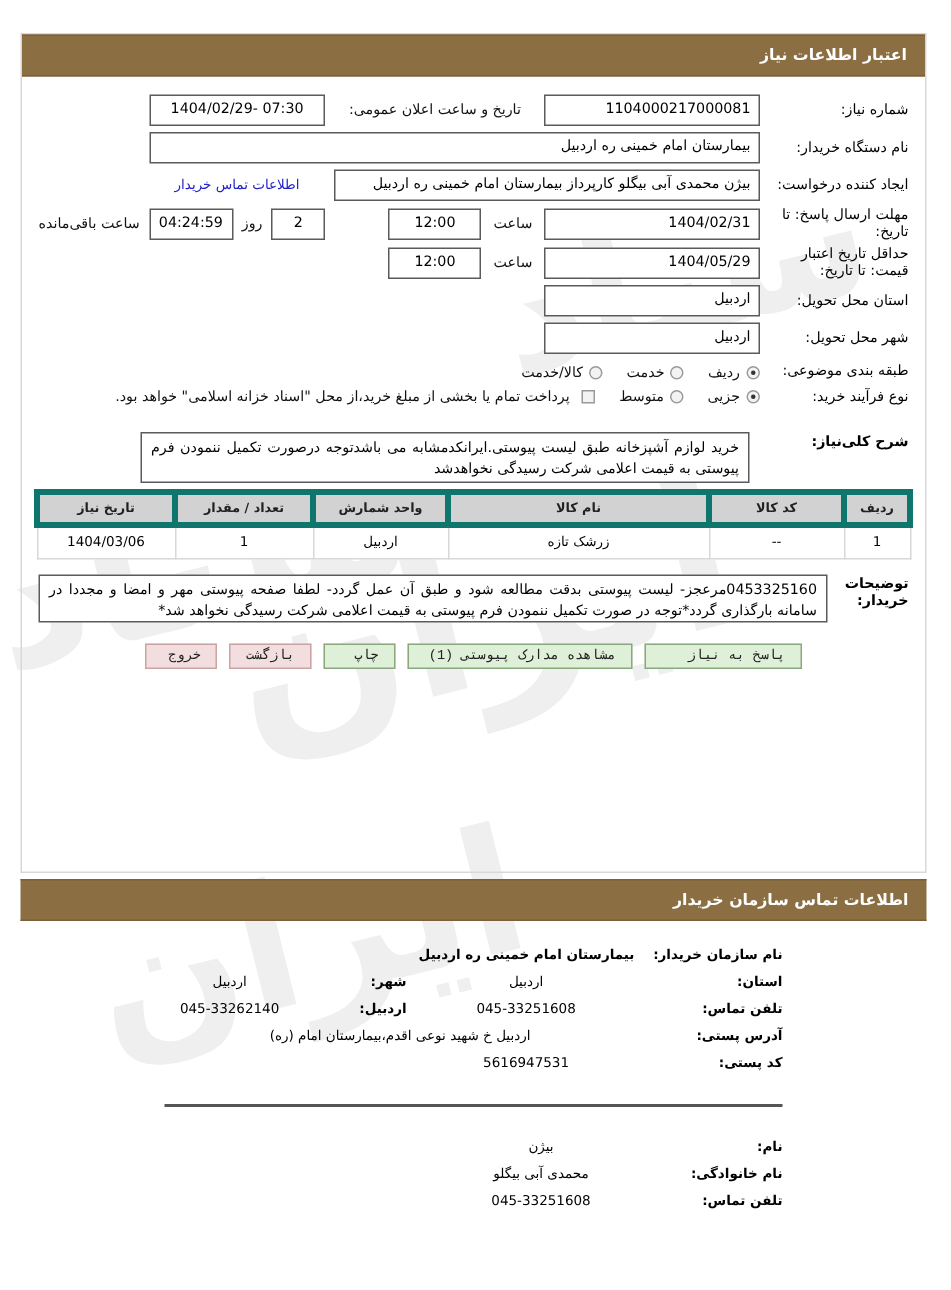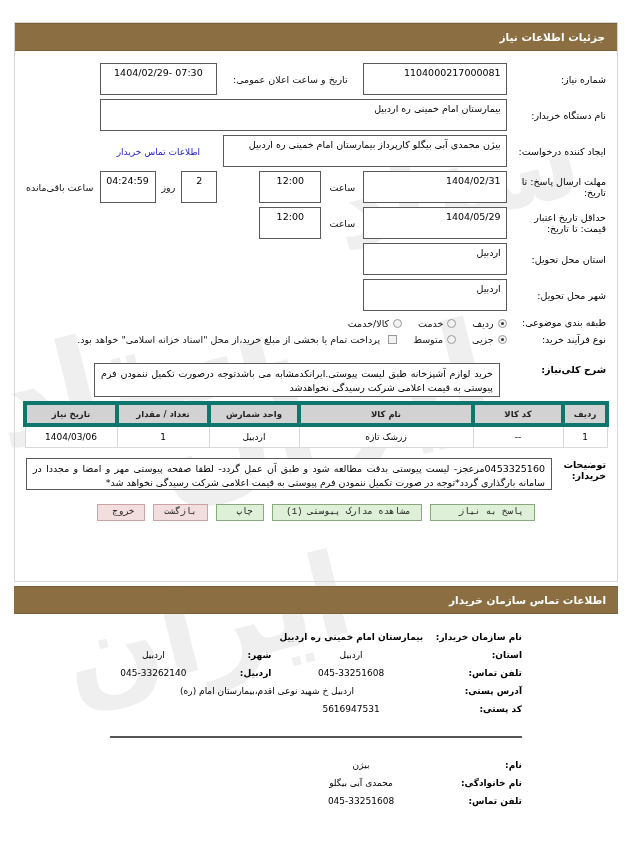--- a/index.html
+++ b/index.html
@@ -87,21 +87,21 @@
     text-align: right;
     font-size: 9.5px;
     color: #000;
     white-space: normal;
     width: 100px;
     padding-left: 6px;
   }
   .fld {
     border: 1px solid #5a5a5a;
     background: #ffffff;
-    height: 32px;
+    height: 21px;
     line-height: 17px;
     font-size: 9.5px;
     padding: 0 5px;
     box-sizing: border-box;
     text-align: right;
     color: #000;
     display: block;
     overflow: hidden;
     white-space: nowrap;
   }
@@ -300,21 +300,21 @@
     <span class="wm-text wm-2">ایران</span>
     <span class="wm-text wm-3">ستاد</span>
     <span class="wm-text wm-4">ایران</span>
   </div>
 
   <div class="content-layer">
 
     <div class="frame">
 
       <div class="section-header">
-        <span>جزئیات اطلاعات نیاز</span>
+        <span>اعتبار اطلاعات نیاز</span>
       </div>
 
       <div class="panel-body">
 
         <table class="form-tbl">
 
           <tbody>
               <tr>
             <td class="lbl">شماره نیاز:</td>
             <td style="width:145px;">

